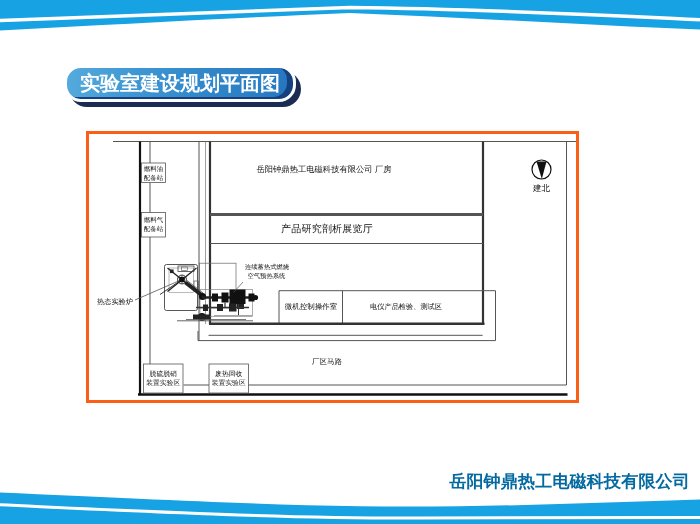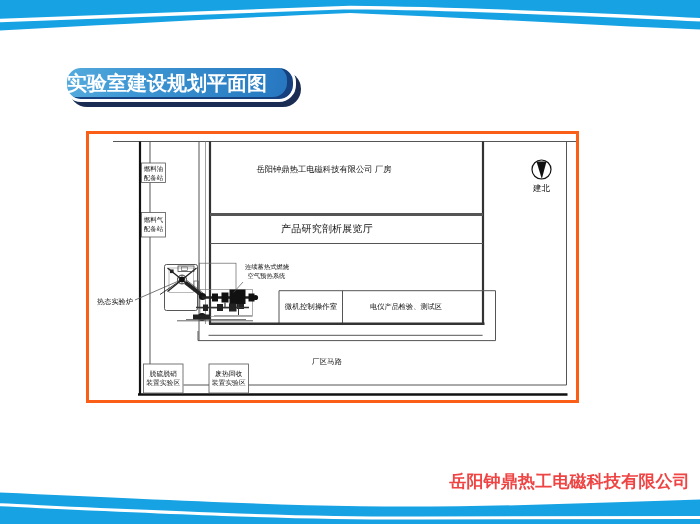--- a/index.html
+++ b/index.html
@@ -13,21 +13,21 @@
 <svg class="abs" style="left:0;top:0" width="700" height="36" viewBox="0 0 700 36">
   <path d="M0,0 H700 V29.5 C590,25.5 470,17.5 350,13 C240,17.5 120,24 0,30.5 Z" fill="#17a2e4"></path>
   <path d="M0,20.5 C120,15.8 240,10.8 350,7.5 C490,9 610,15.5 700,19.8" fill="none" stroke="#ffffff" stroke-width="3.5"></path>
 </svg>
 
 <div class="abs" style="left:69px;top:71px;width:232px;height:36px;border-radius:19px;background:#1a2c54;"></div>
 
 <div class="abs" style="left:64px;top:65px;width:226px;height:31px;border-radius:17px;border:3px solid #ffffff;
      background:linear-gradient(100deg,#55abdd 0%,#3e97d4 30%,#3187c9 60%,#2a7ec4 85%,#2674bf 100%);
      box-shadow:inset -6px -2px 0 #17407e;
-     display:flex;align-items:center;justify-content:flex-start;">
+     display:flex;align-items:center;justify-content:center;">
 
   <span style="color:#fff;font-size:20px;font-weight:bold;letter-spacing:0px;white-space:nowrap;">实验室建设规划平面图</span>
 </div>
 
 <div class="abs" style="left:86px;top:130.5px;width:486.5px;height:266.5px;border:3px solid #fb5f17;background:#fff;"></div>
 
 <svg class="abs" style="left:86px;top:131px" width="491" height="270" viewBox="0 0 491 270">
   <g fill="none" stroke="#555" stroke-width="1">
 
     <line x1="27" y1="10.5" x2="490" y2="10.5"></line>
@@ -170,18 +170,18 @@
 
   <text x="11" y="172.5" font-size="7.2" fill="#111">热态实验炉</text>
 
   <g>
     <circle cx="455.5" cy="38.5" r="9.5" fill="none" stroke="#111" stroke-width="1.2"></circle>
     <path d="M450.5,30.5 L460.5,30.5 L455.8,48 Z" fill="#111"></path>
     <text x="455.5" y="60" font-size="8.5" fill="#111" text-anchor="middle">建北</text>
   </g>
 </svg>
 
-<div class="abs" style="right:10px;top:470px;font-size:17px;font-weight:bold;color:#ef4444;letter-spacing:0.2px;">岳阳钟鼎热工电磁科技有限公司</div>
+<div class="abs" style="right:10px;top:470px;font-size:17px;font-weight:bold;color:#0369a1;letter-spacing:0.2px;">岳阳钟鼎热工电磁科技有限公司</div>
 
 <svg class="abs" style="left:0;top:488px" width="700" height="36" viewBox="0 0 700 36">
   <path d="M0,4.5 C150,11 250,16.5 360,18.3 C480,20 600,14.5 700,11.5 V36 H0 Z" fill="#17a2e4"></path>
   <path d="M0,16.8 C160,24 290,30.5 420,30 C550,29.3 640,28.8 700,29.5" fill="none" stroke="#ffffff" stroke-width="3"></path>
 </svg>
 
 </body></html>

